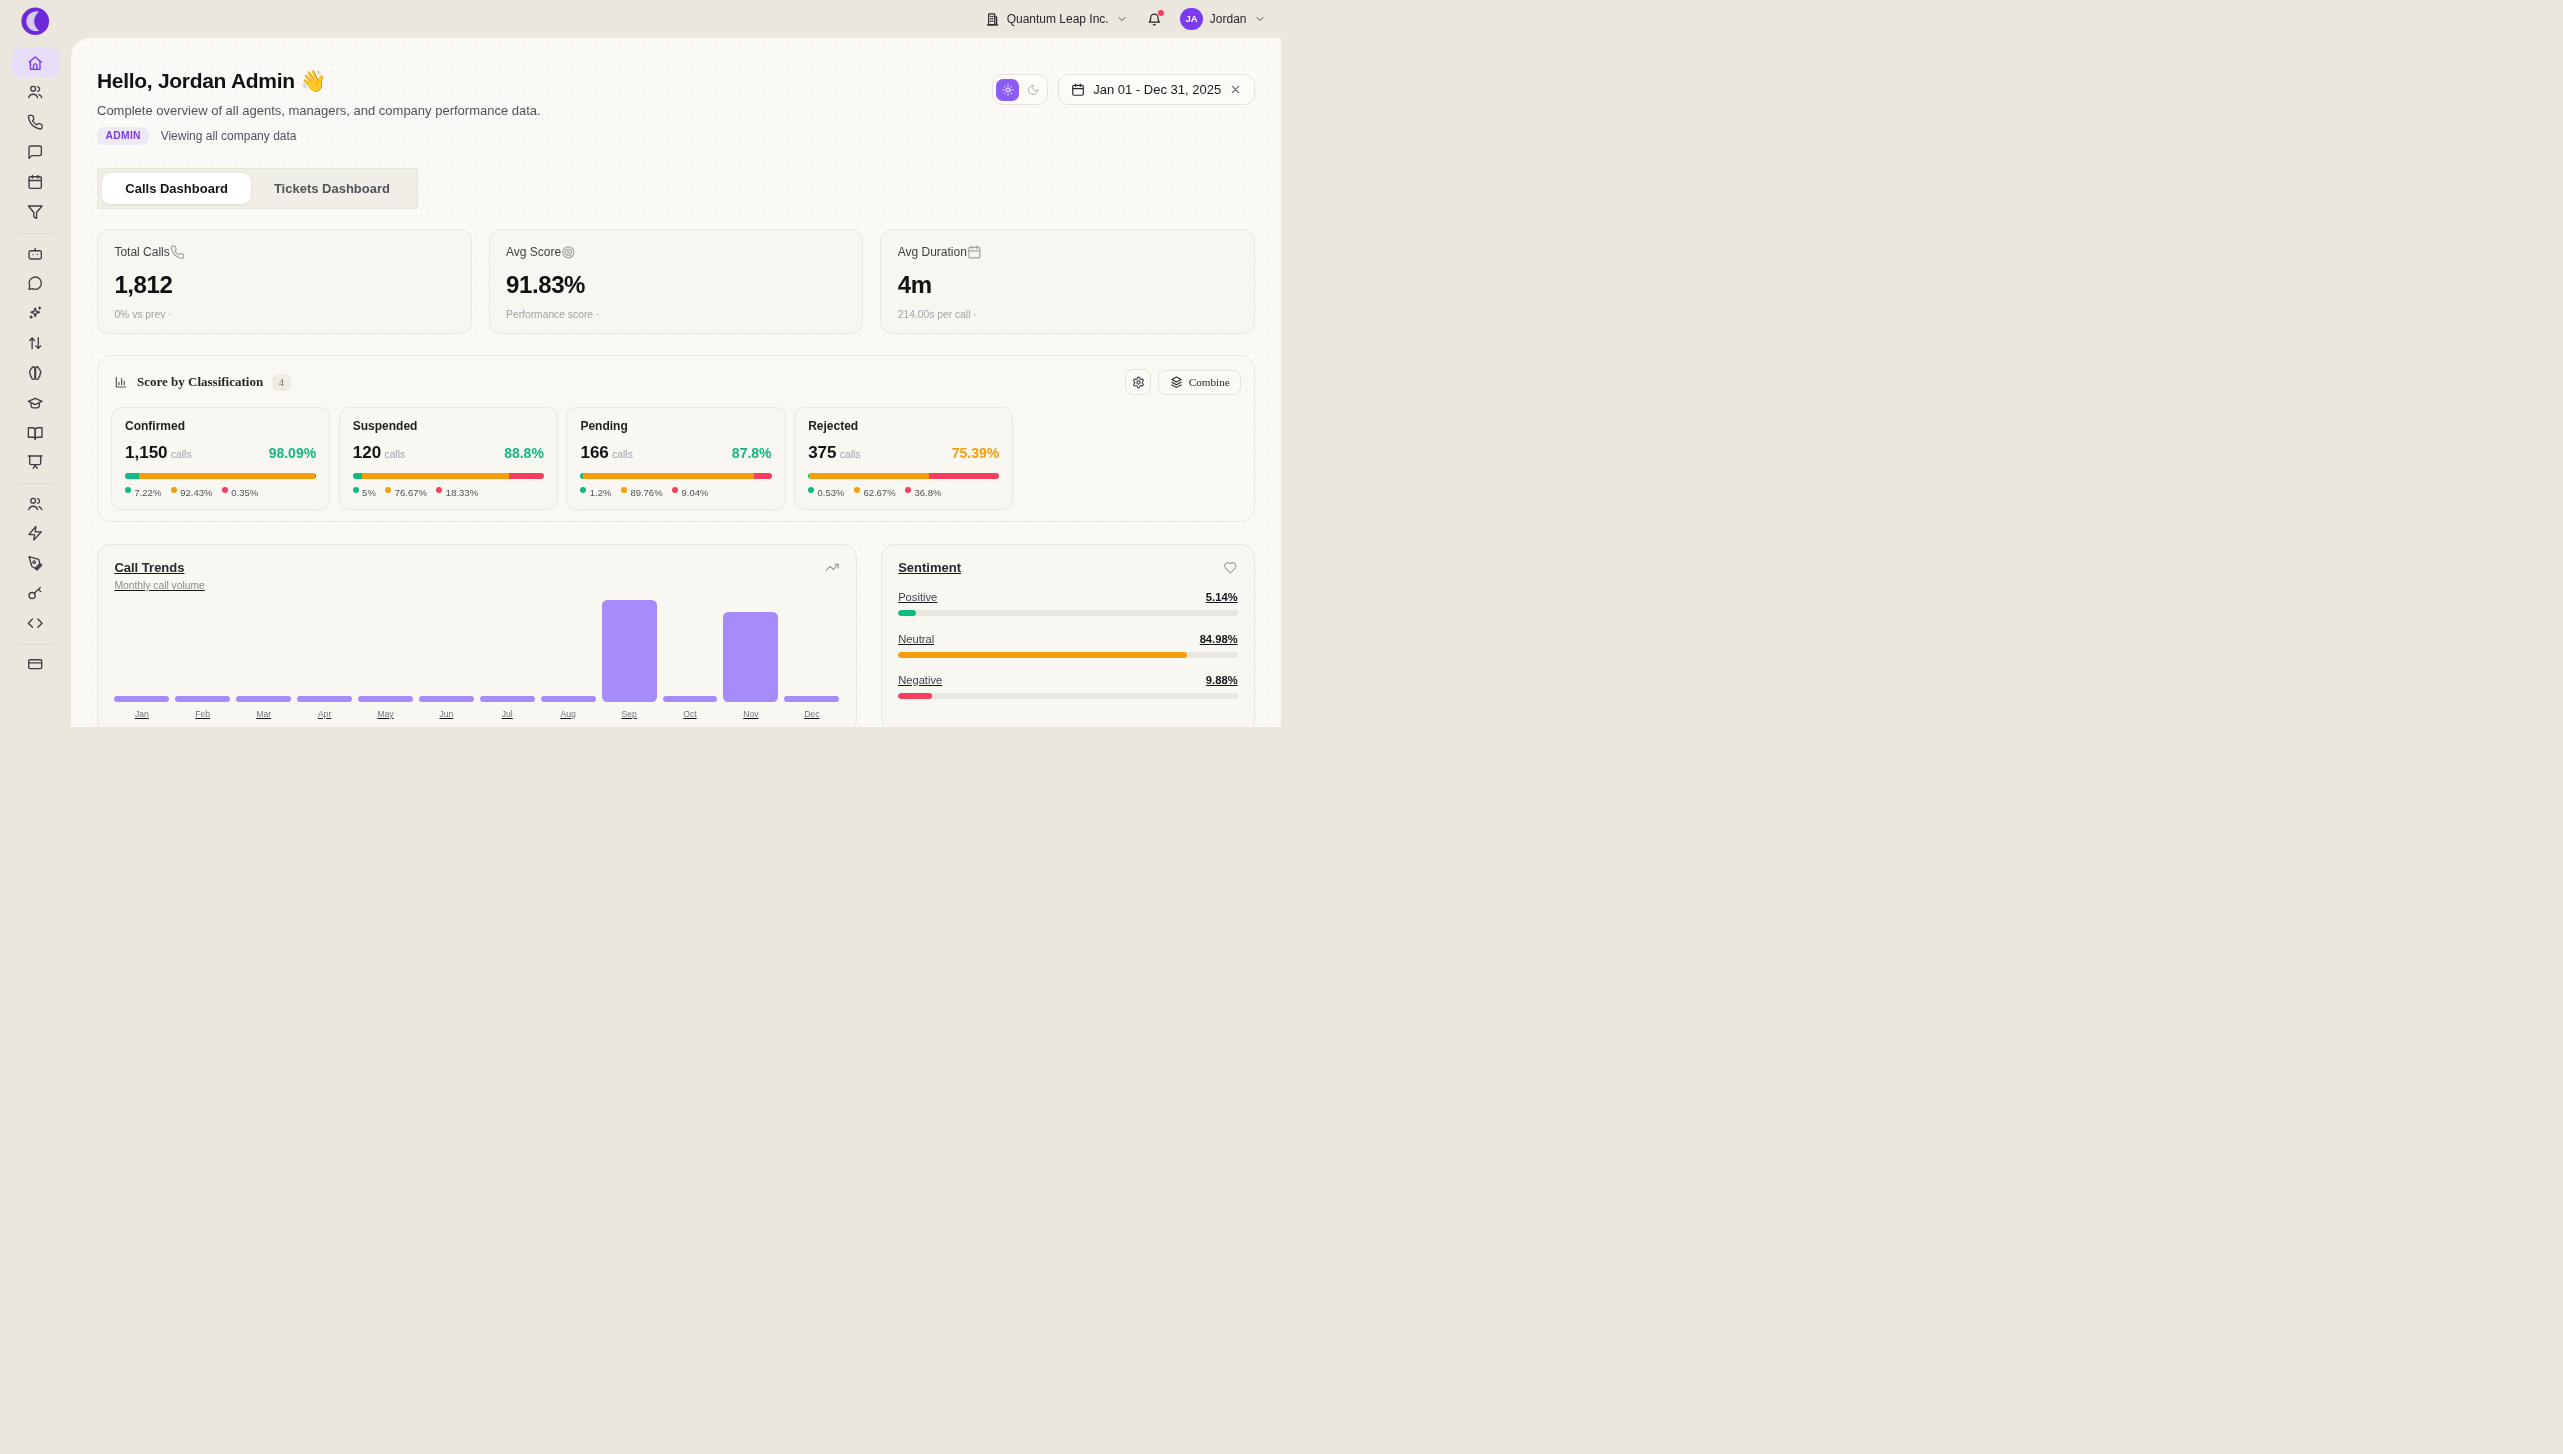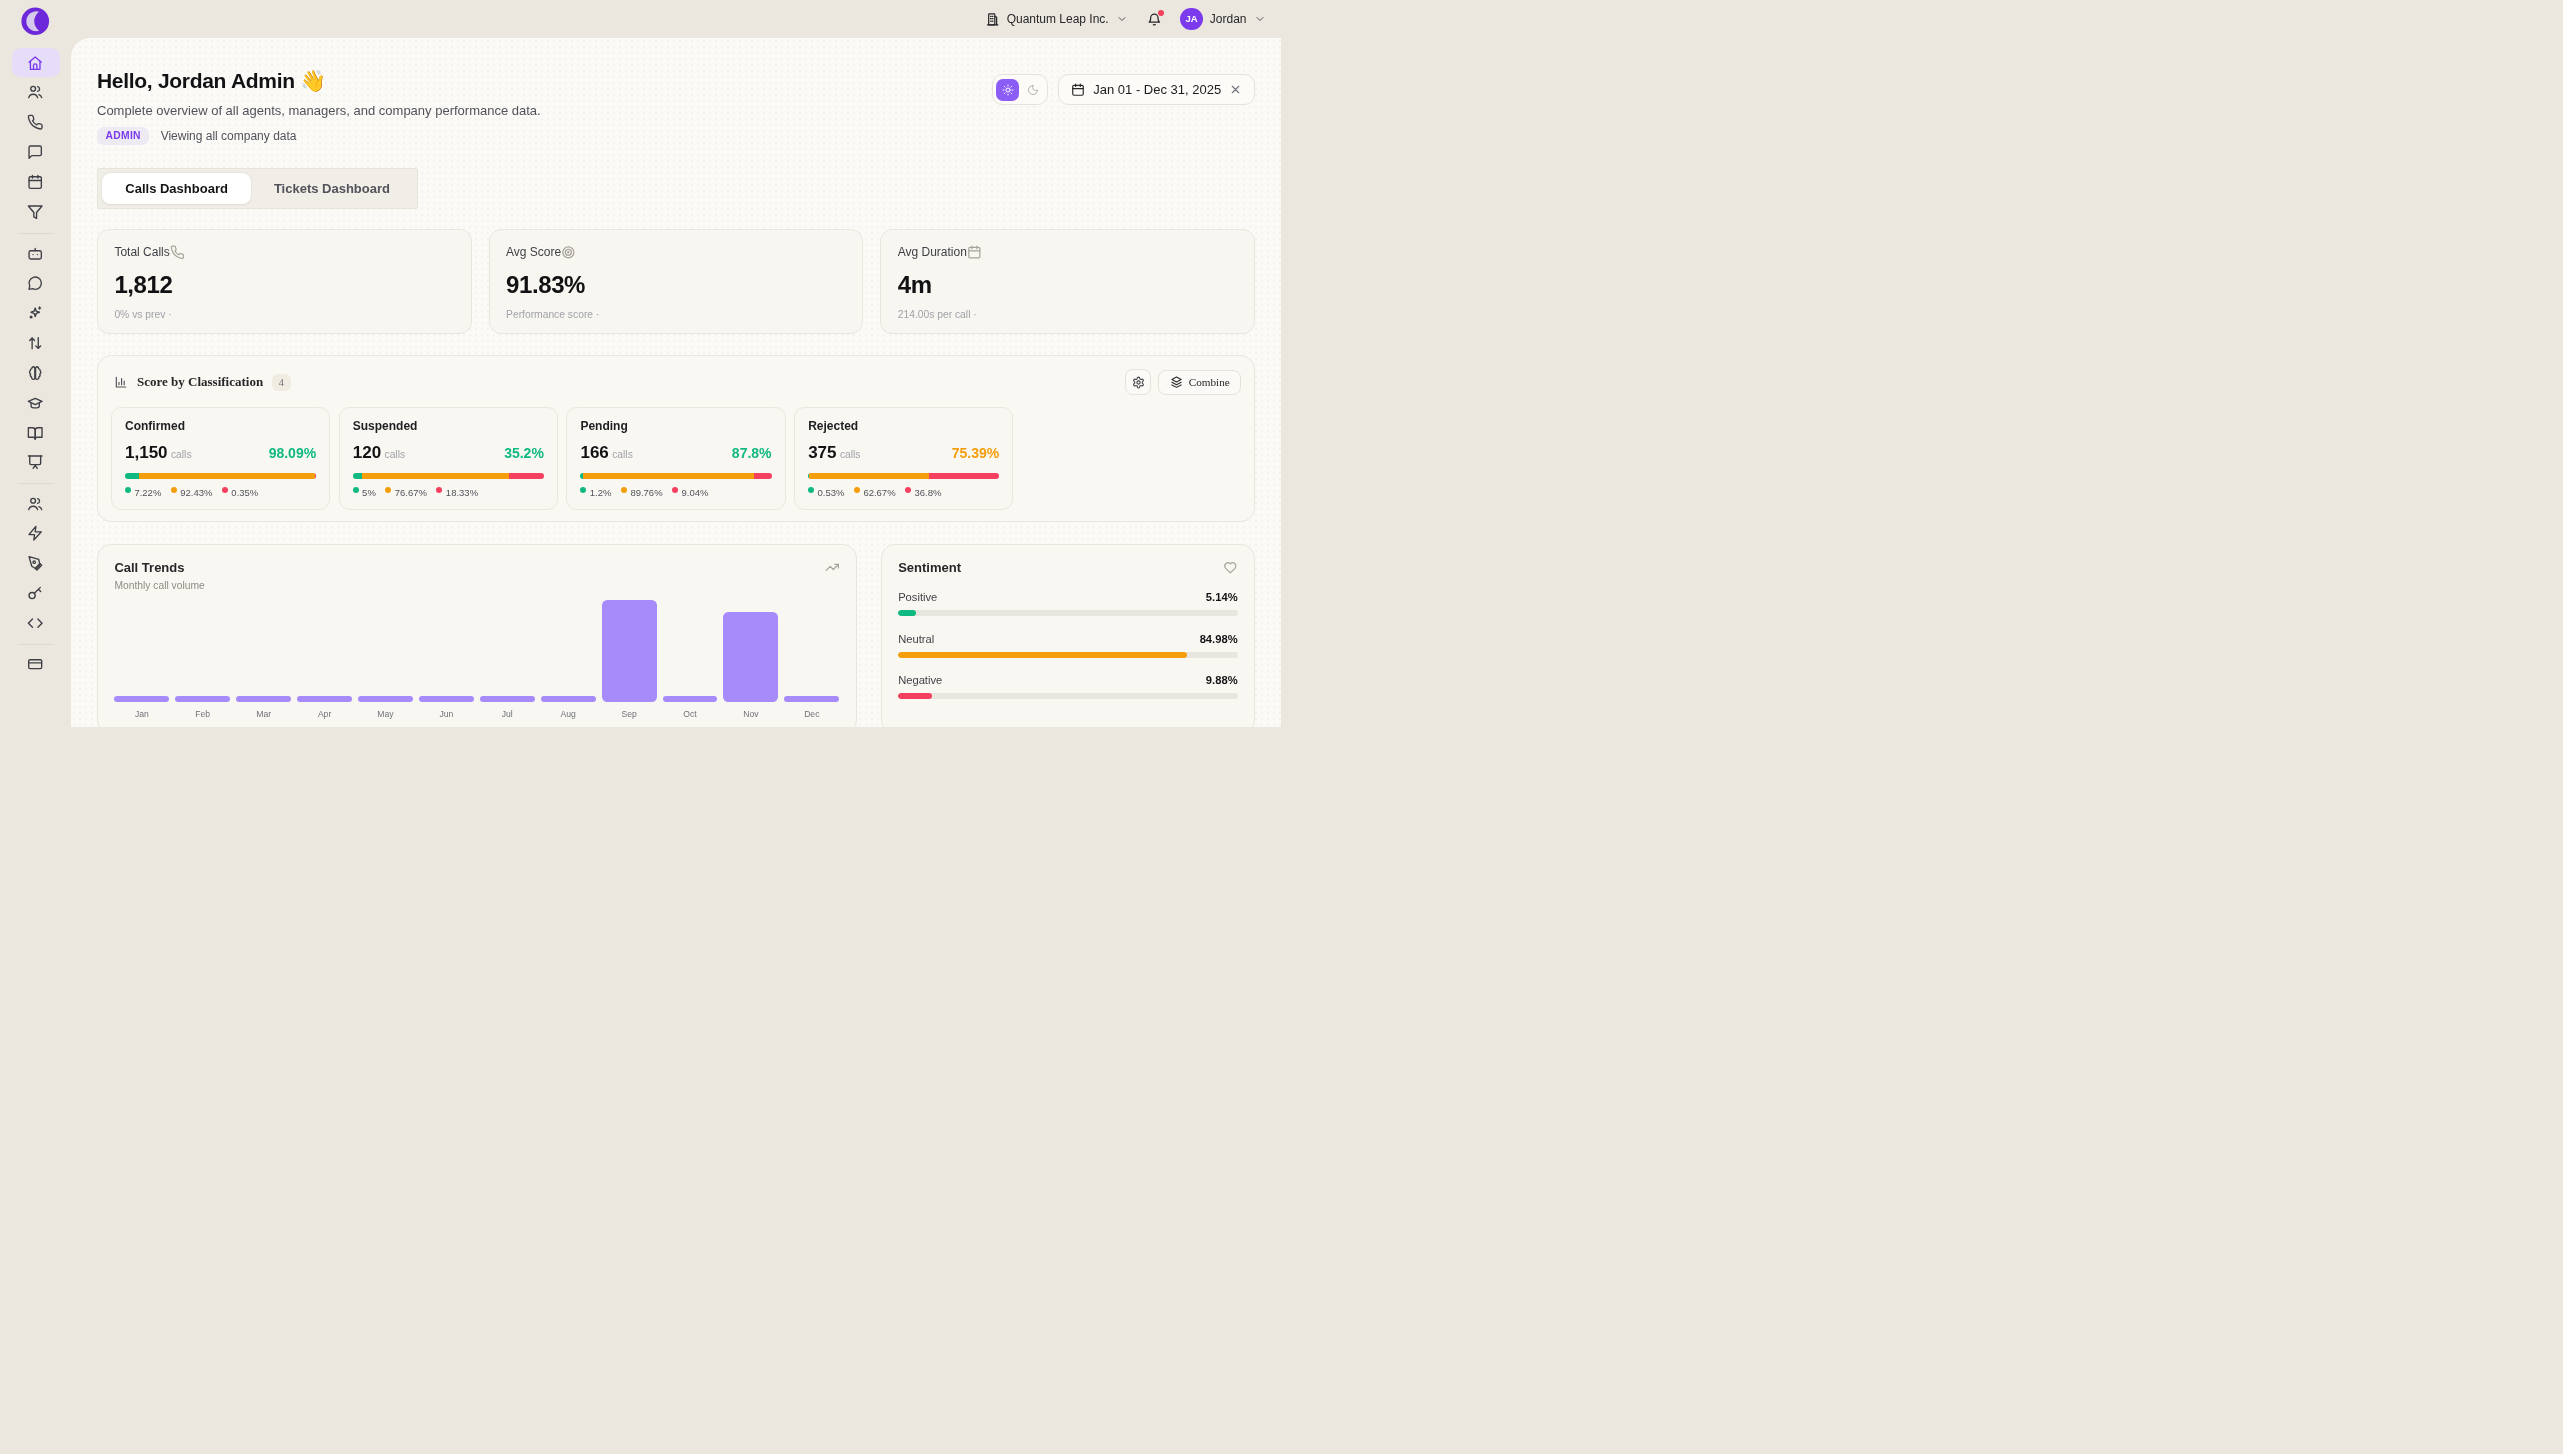--- a/index.html
+++ b/index.html
@@ -89,21 +89,21 @@
   .class-calls { font-size:17px; font-weight:700; color:#121214; }
   .class-calls-suffix { font-size:10.3px; color:#a1a1aa; font-weight:400; margin-left:3.4px; }
   .class-score { font-size:14px; font-weight:700; }
   .seg-bar { display:flex; height:6px; border-radius:3.4px; overflow:hidden; margin-top:10.3px; background:#e8e6df; }
   .seg-g { background:#10b981; } .seg-o { background:#f59e0b; } .seg-r { background:#f43f5e; }
   .class-legend { display:flex; gap:9.5px; margin-top:7.8px; align-items:center; }
   .leg-item { display:flex; align-items:flex-start; gap:3.4px; font-size:9.5px; color:#52525b; }
   .dot { width:6px; height:6px; border-radius:50%; }
 
   
-  .trend-row { display:grid; grid-template-columns:2.03fr 1fr; gap:24px; margin-top:22.4px; }
+  .trend-row { display:grid; grid-template-columns:2.03fr 1fr; gap:24px; margin-top:22.4px;text-decoration:underline; }
   .card { background:#f9f7f2; border:0.9px solid #e9e6dd; border-radius:14px; padding:14.7px 16.4px; }
   .card-head { display:flex; justify-content:space-between; align-items:flex-start; }
   .card-title { font-size:13px; font-weight:600; color:#27272a; }
   .card-sub { font-size:10.3px; color:#8e8c85; margin-top:5.2px; }
   .card-icon { width:14.7px; height:14.7px; color:#a8a49b; }
 
   .chart { display:flex; gap:6px; align-items:flex-end; height:102px; margin-top:8.6px; }
   .chart-col { flex:1; display:flex; flex-direction:column; justify-content:flex-end; height:100%; }
   .chart-bar { width:100%; border-radius:5.2px; }
   .chart-months { display:flex; gap:6px; margin-top:7px; }
@@ -419,21 +419,21 @@
           <span class="leg-item">
               <span class="dot seg-r"></span>
               <span>0.35%</span>
             </span>
         </div>
       </div>
       <div class="class-card">
         <div class="class-name">Suspended</div>
         <div class="class-mid">
           <div><span class="class-calls">120</span><span class="class-calls-suffix">calls</span></div>
-          <span class="class-score" style="color: rgb(16, 185, 129);">35.2%</span>
+          <span class="class-score" style="color: rgb(16, 185, 129);">88.8%</span>
         </div>
         <div class="seg-bar">
           <div class="seg-g" style="width: 5%;"></div>
           <div class="seg-o" style="width: 76.67%;"></div>
           <div class="seg-r" style="width: 18.33%;"></div>
         </div>
         <div class="class-legend">
           <span class="leg-item">
               <span class="dot seg-g"></span>
               <span>5%</span>

